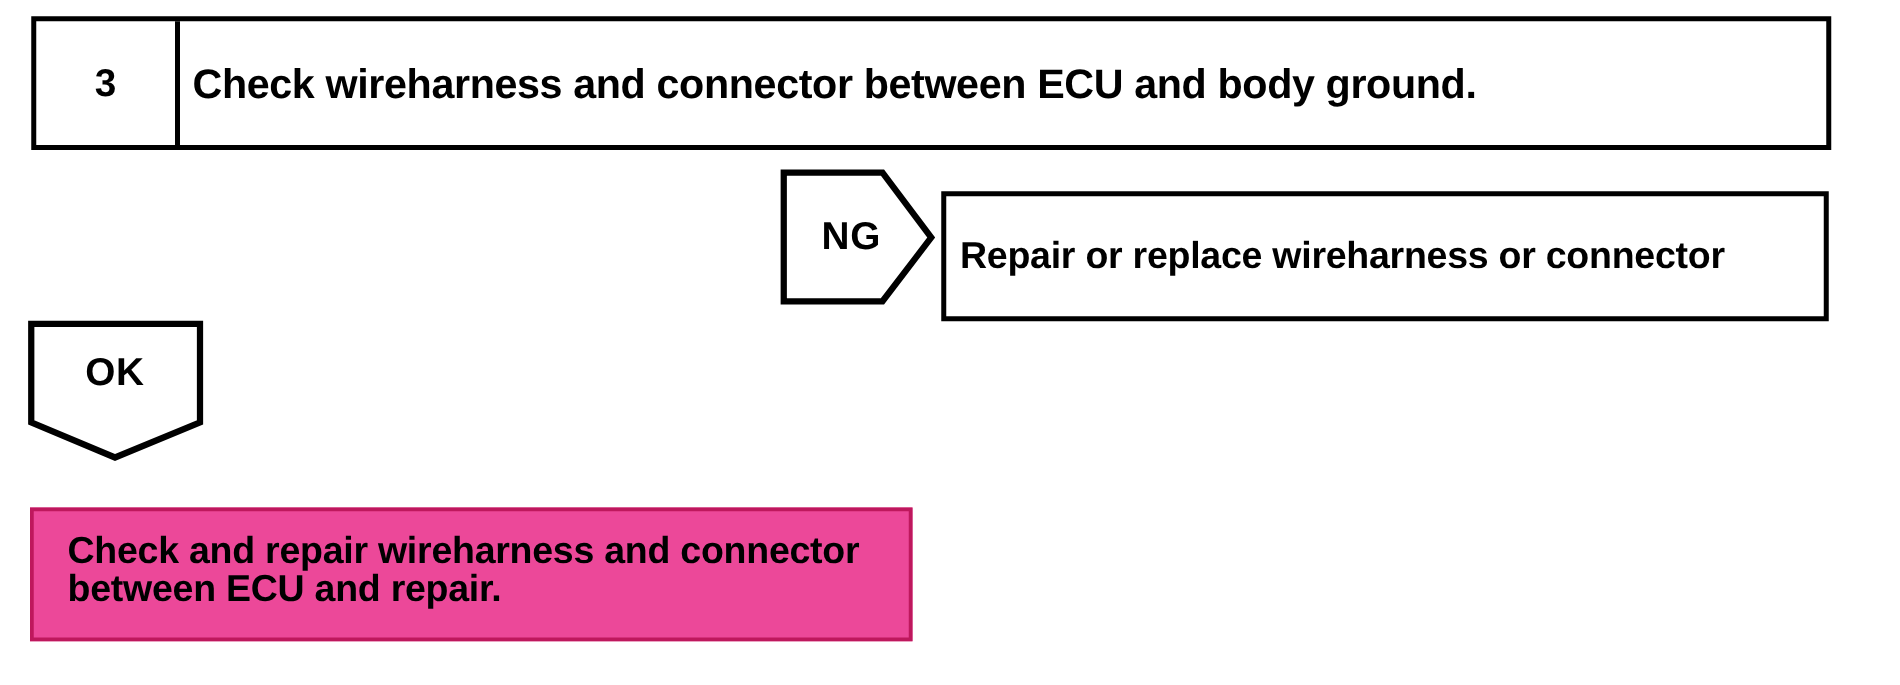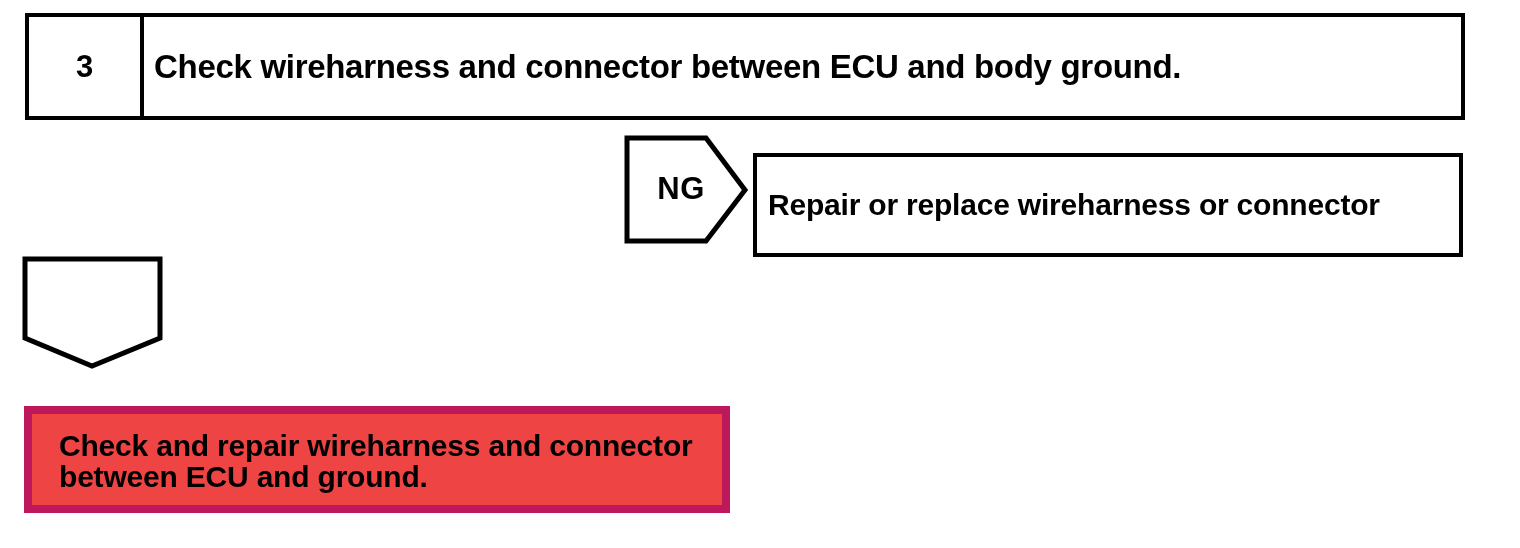--- a/index.html
+++ b/index.html
@@ -88,27 +88,27 @@
     margin-top: 16px;
   }
 
   
   .ok-action-box {
     position: absolute;
     left: 24px;
     top: 406px;
     width: 706px;
     height: 107px;
-    border: 8px solid #be185d;
+    border: 3px solid #be185d;
     box-sizing: border-box;
     padding: 16px 0 0 27px;
     font-size: 30px;
     line-height: 31px;
     letter-spacing: -0.2px;
-    background: #ef4444;
+    background: #ec4899;
     white-space: nowrap;
   }
 </style>
 </head>
 <body>
 
 <div class="canvas">
 
   <div class="step-box">
     <div class="step-number-cell">3</div>
@@ -120,19 +120,20 @@
   </svg>
   <div class="connector-label" style="left:626px; top:137px; width:110px; height:103px;">NG</div>
 
   <div class="ng-action-box">
     <span>Repair or replace wireharness or connector</span>
   </div>
 
   <svg class="connector-svg" style="left:22px; top:256px;" width="142" height="114" viewBox="0 0 142 114">
     <polygon points="3,3 138,3 138,82 70,110 3,82"></polygon>
   </svg>
+  <div class="connector-label" style="left:22px; top:258px; width:140px; height:80px;">OK</div>
 
   <div class="ok-action-box">
     <div>Check and repair wireharness and connector</div>
-    <div>between ECU and ground.</div>
+    <div>between ECU and repair.</div>
   </div>
 
 </div>
 
 </body></html>

